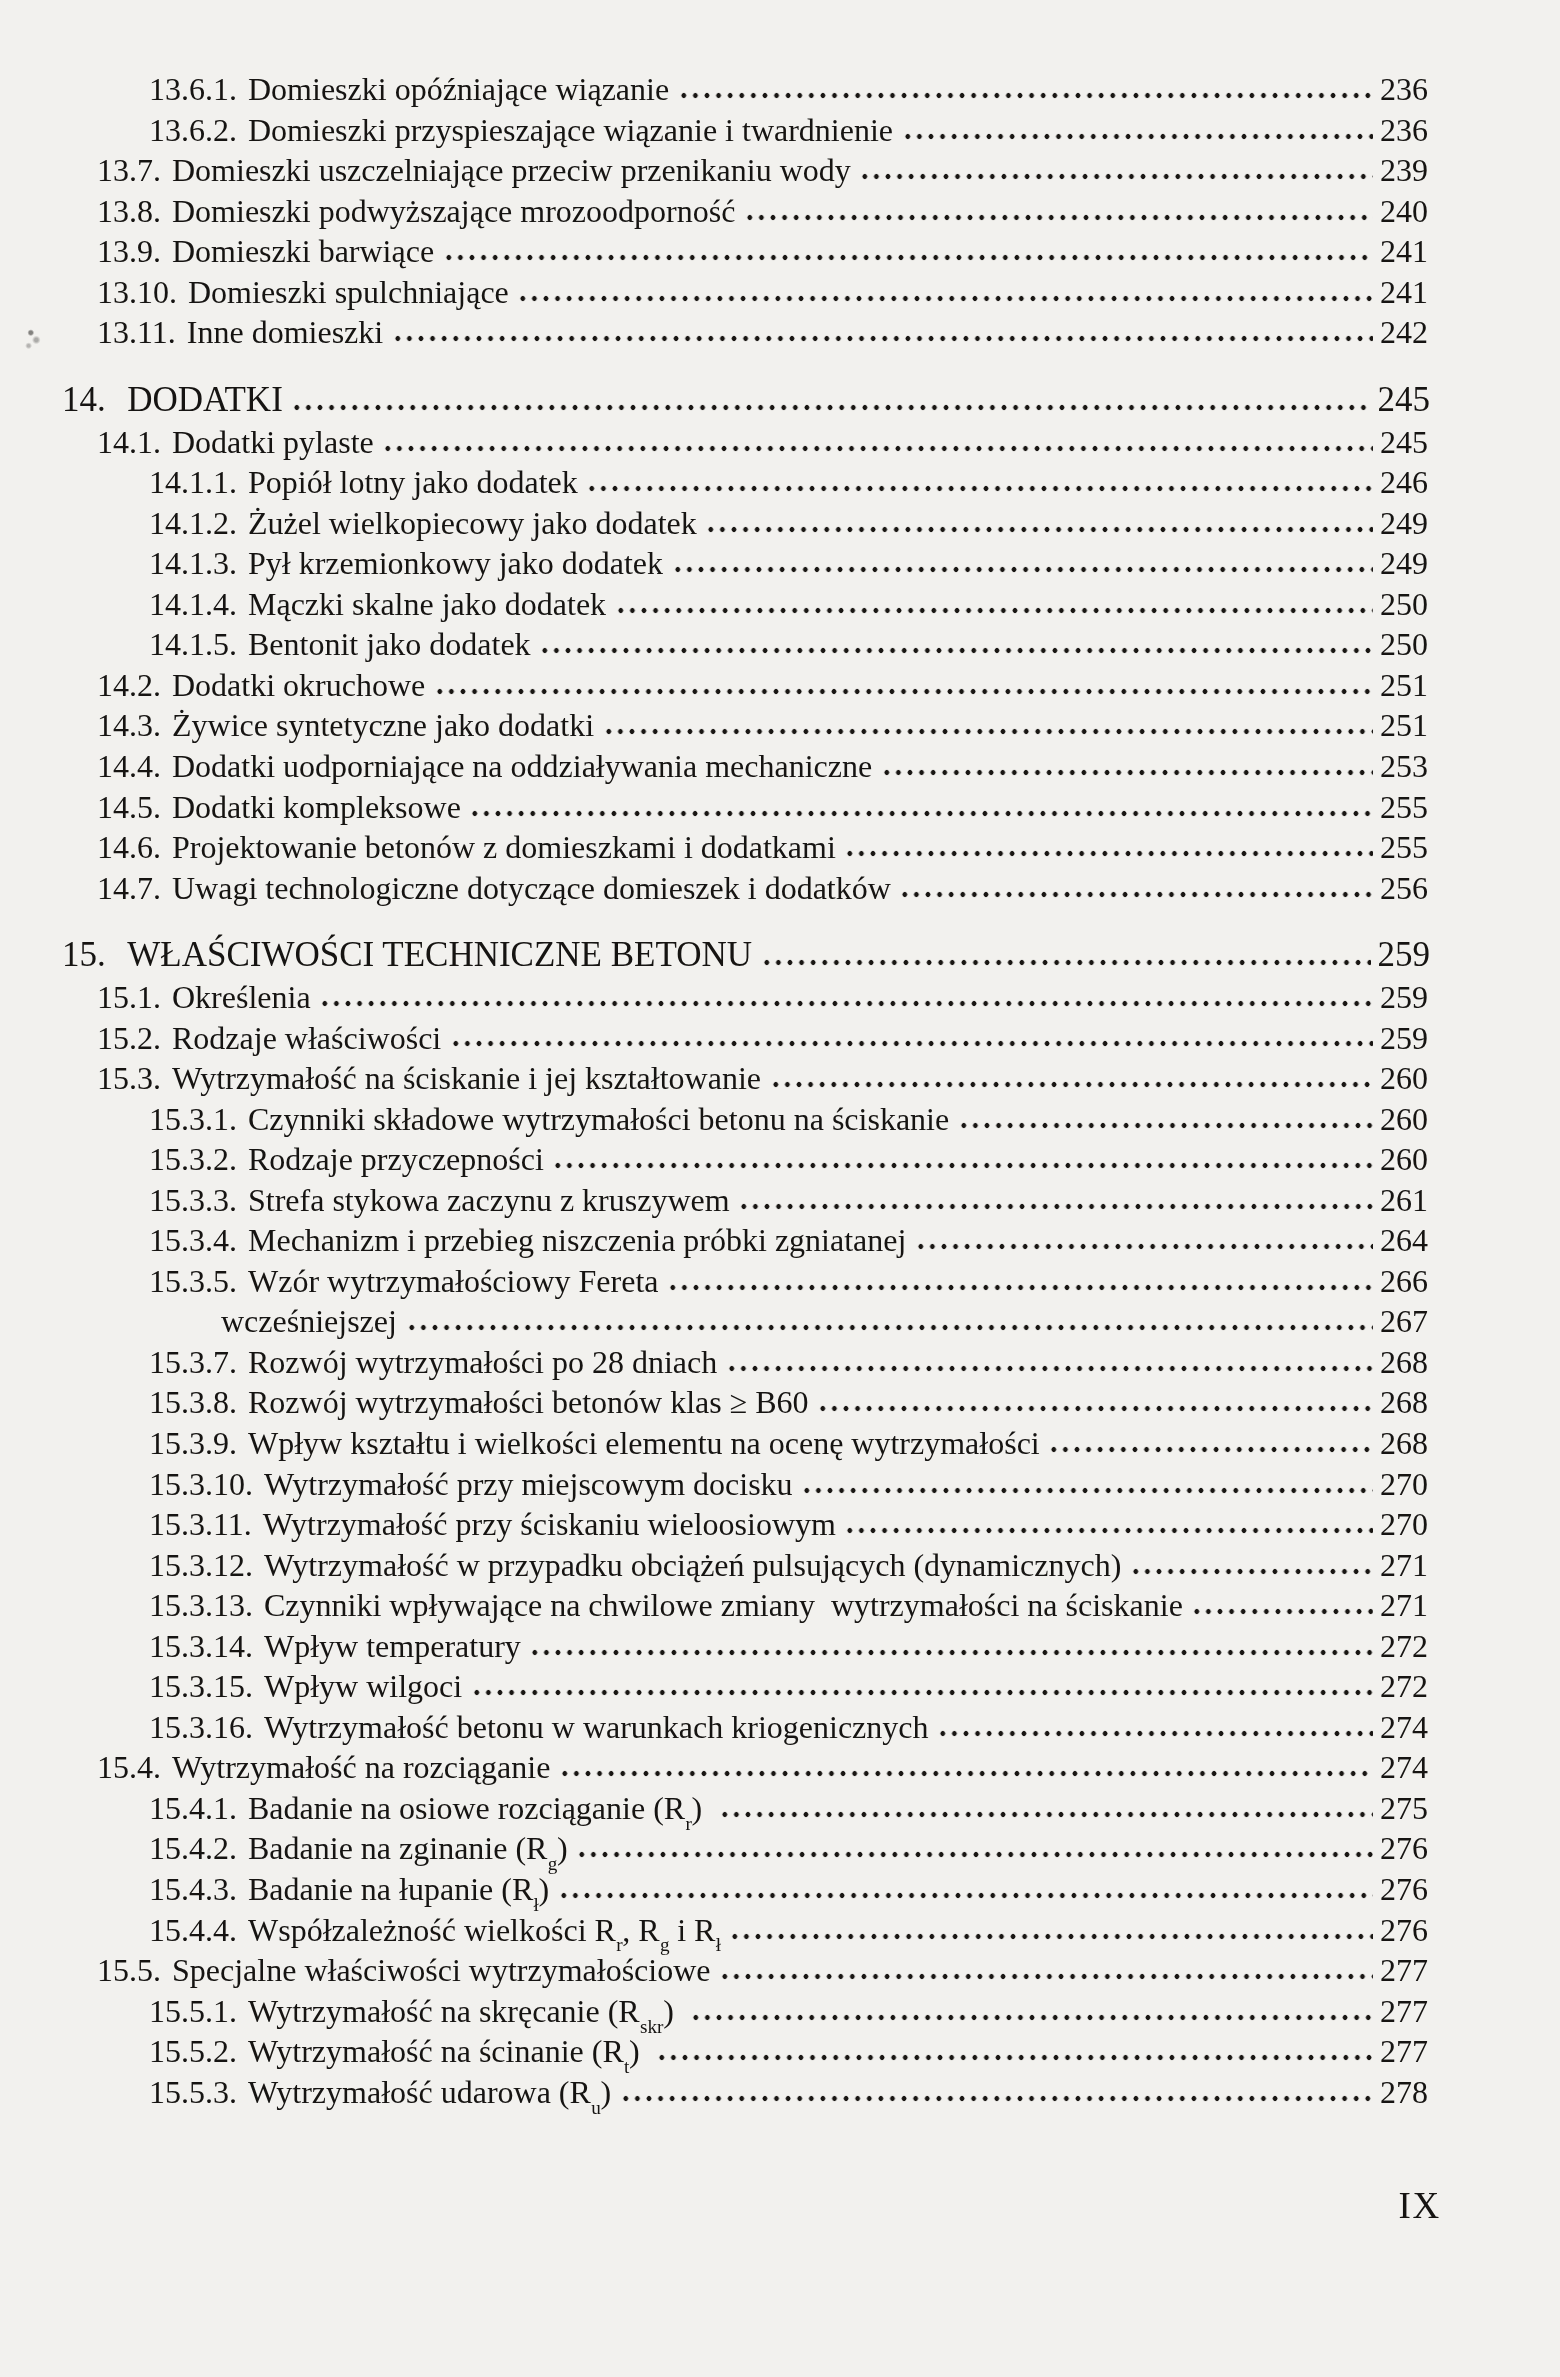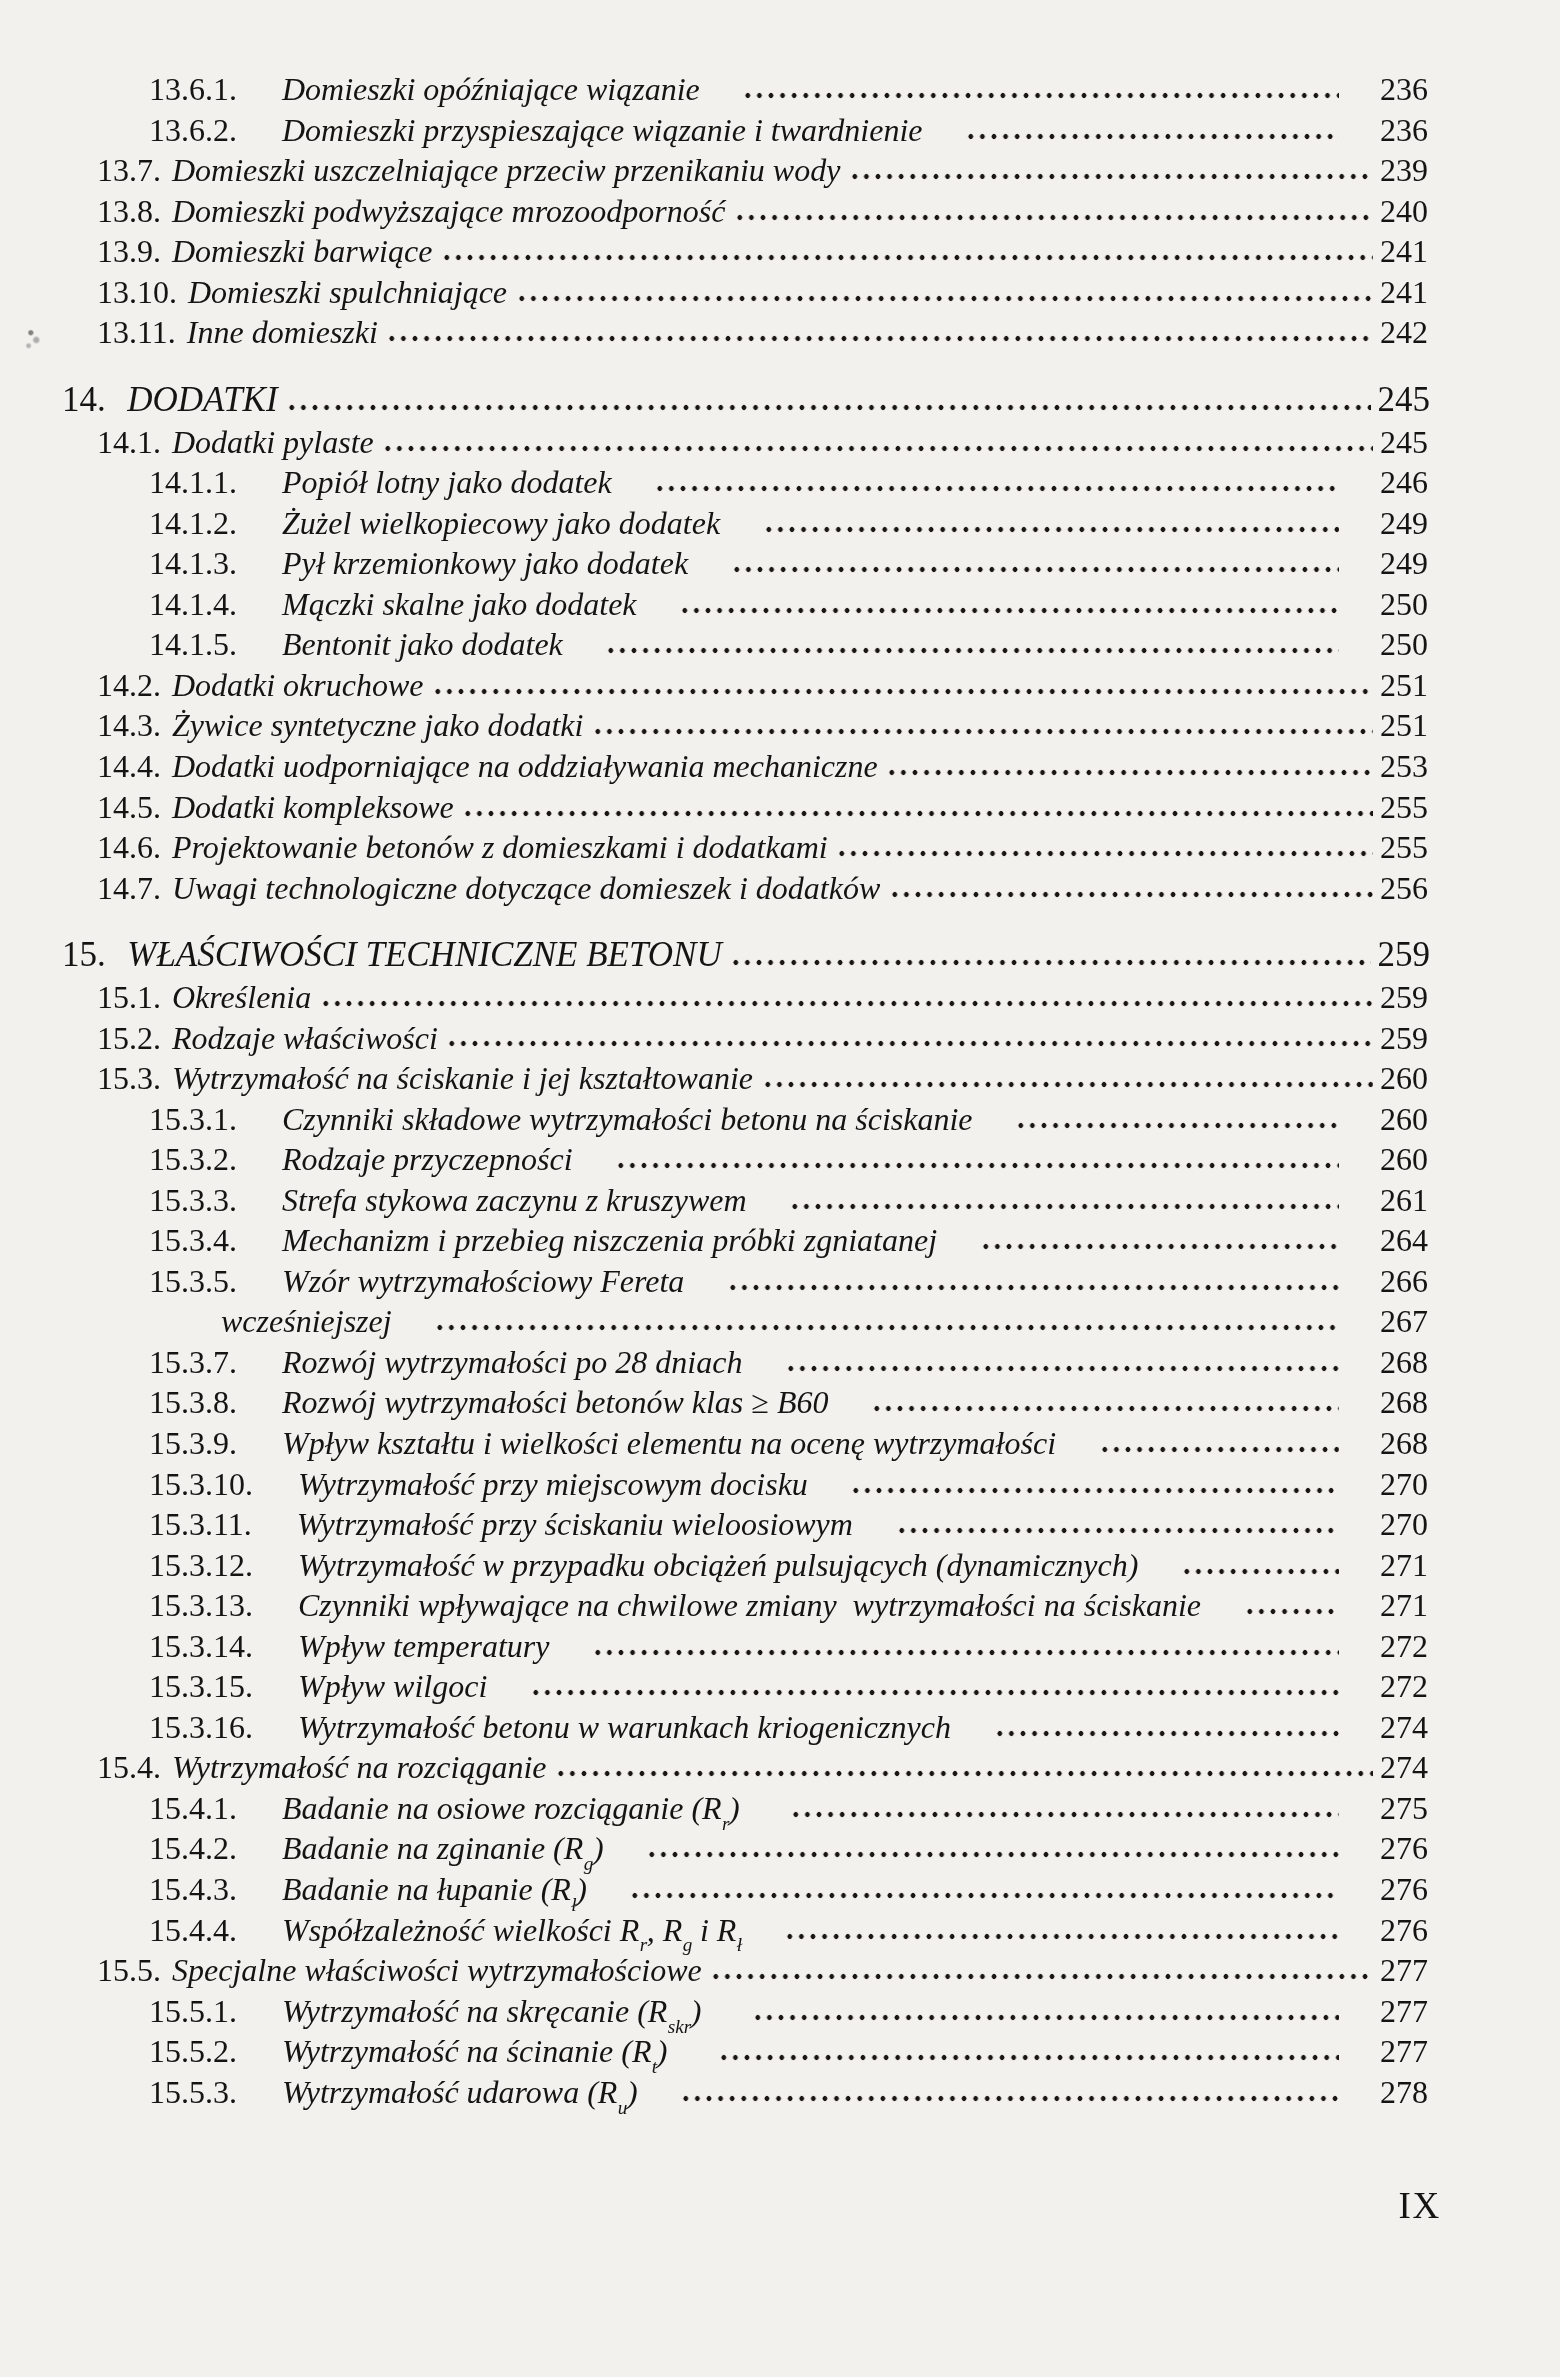--- a/index.html
+++ b/index.html
@@ -21,25 +21,25 @@
   .row{
     display:flex;
     align-items:flex-end;
     font-size:32px;
     line-height:1.08;
     margin-bottom:6px;
     white-space:pre;
   }
   .row.l1{padding-left:62px;font-size:35px;margin-top:31px;}
   .row.l2{padding-left:97px;}
-  .row.l3{padding-left:149px;gap:34px;}
+  .row.l3{padding-left:149px;}
   .row.cont{padding-left:221px;}
   .num{margin-right:11px;}
   .l1 .num{margin-right:21.5px;text-align:right;}
-  .label{white-space:pre;font-style:italic;}
+  .label{white-space:pre;}
   .leader{
     flex:1;
     align-self:stretch;
     margin:0 6.9px 0 8.6px;
     background-image:radial-gradient(circle, #181512 2.2px, rgba(0,0,0,0) 2.7px);
     background-size:11.6px 6.9px;
     background-repeat:repeat-x;
     background-position:left calc(100% - 7.7px);
     min-width:17px;
   }

